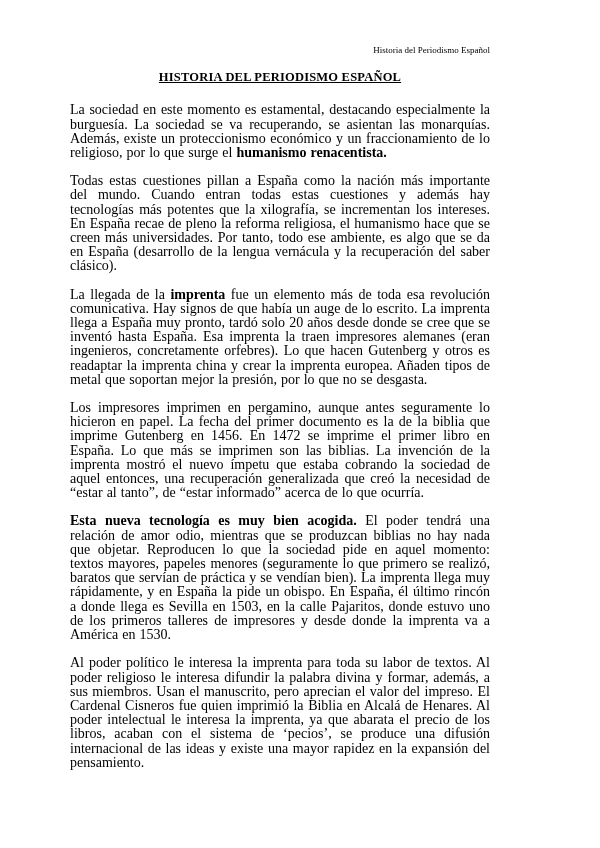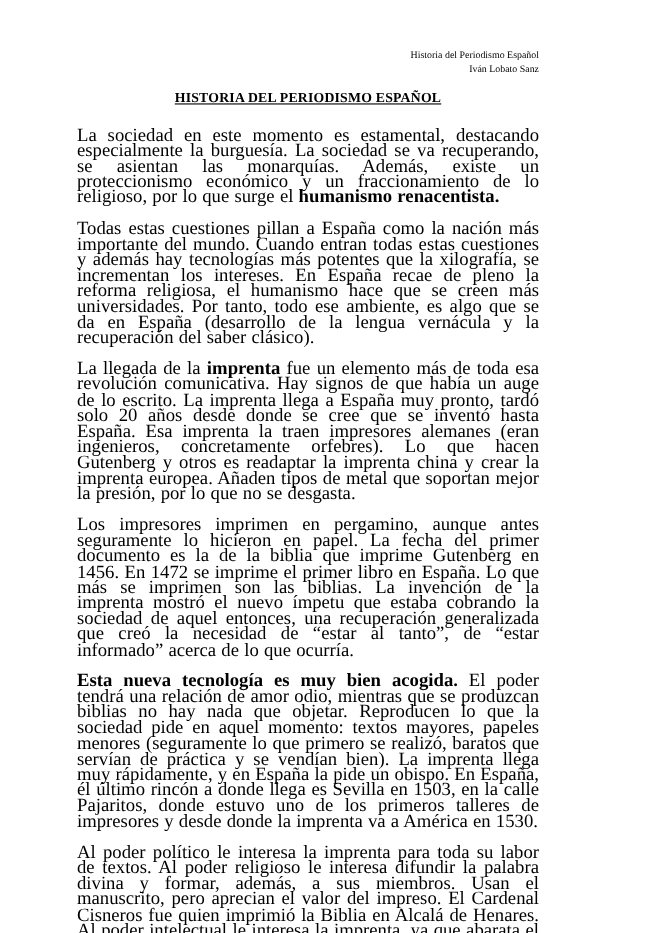--- a/index.html
+++ b/index.html
@@ -31,40 +31,39 @@
     font-weight: bold;
     line-height: 1.3;
     margin: 0 0 18px 0;
   }
   .doc-title .title-line {
     text-decoration: underline;
     letter-spacing: 0.2px;
   }
   .doc-body .para {
     text-align: justify;
-    font-size: 17px;
+    font-size: 14px;
     line-height: 14.2px;
     margin: 0 0 14px 0;
     word-spacing: 0.5px;
   }
   .doc-body .para:last-child {
     margin-bottom: 0;
   }
   .bold {
     font-weight: bold;
   }
 </style>
 </head>
 <body>
 
 <div class="page">
 
   <div class="doc-header">
     <div>Historia del Periodismo Español</div>
-    <div>Iván Lobato Sanz</div>
   </div>
 
   <h1 class="doc-title">
     <span class="title-line">HISTORIA DEL PERIODISMO ESPAÑOL</span><br>
   </h1>
 
   <div class="doc-body">
       <p class="para"><span>La sociedad en este momento es estamental, destacando especialmente la burguesía. La sociedad se va recuperando, se asientan las monarquías. Además, existe un proteccionismo económico y un fraccionamiento de lo religioso, por lo que surge el </span><span class="bold">humanismo renacentista.</span></p>
       <p class="para"><span>Todas estas cuestiones pillan a España como la nación más importante del mundo. Cuando entran todas estas cuestiones y además hay tecnologías más potentes que la xilografía, se incrementan los intereses. En España recae de pleno la reforma religiosa, el humanismo hace que se creen más universidades. Por tanto, todo ese ambiente, es algo que se da en España (desarrollo de la lengua vernácula y la recuperación del saber clásico).</span></p>
       <p class="para"><span>La llegada de la </span><span class="bold">imprenta</span><span> fue un elemento más de toda esa revolución comunicativa. Hay signos de que había un auge de lo escrito. La imprenta llega a España muy pronto, tardó solo 20 años desde donde se cree que se inventó hasta España. Esa imprenta la traen impresores alemanes (eran ingenieros, concretamente orfebres). Lo que hacen Gutenberg y otros es readaptar la imprenta china y crear la imprenta europea. Añaden tipos de metal que soportan mejor la presión, por lo que no se desgasta.</span></p>

